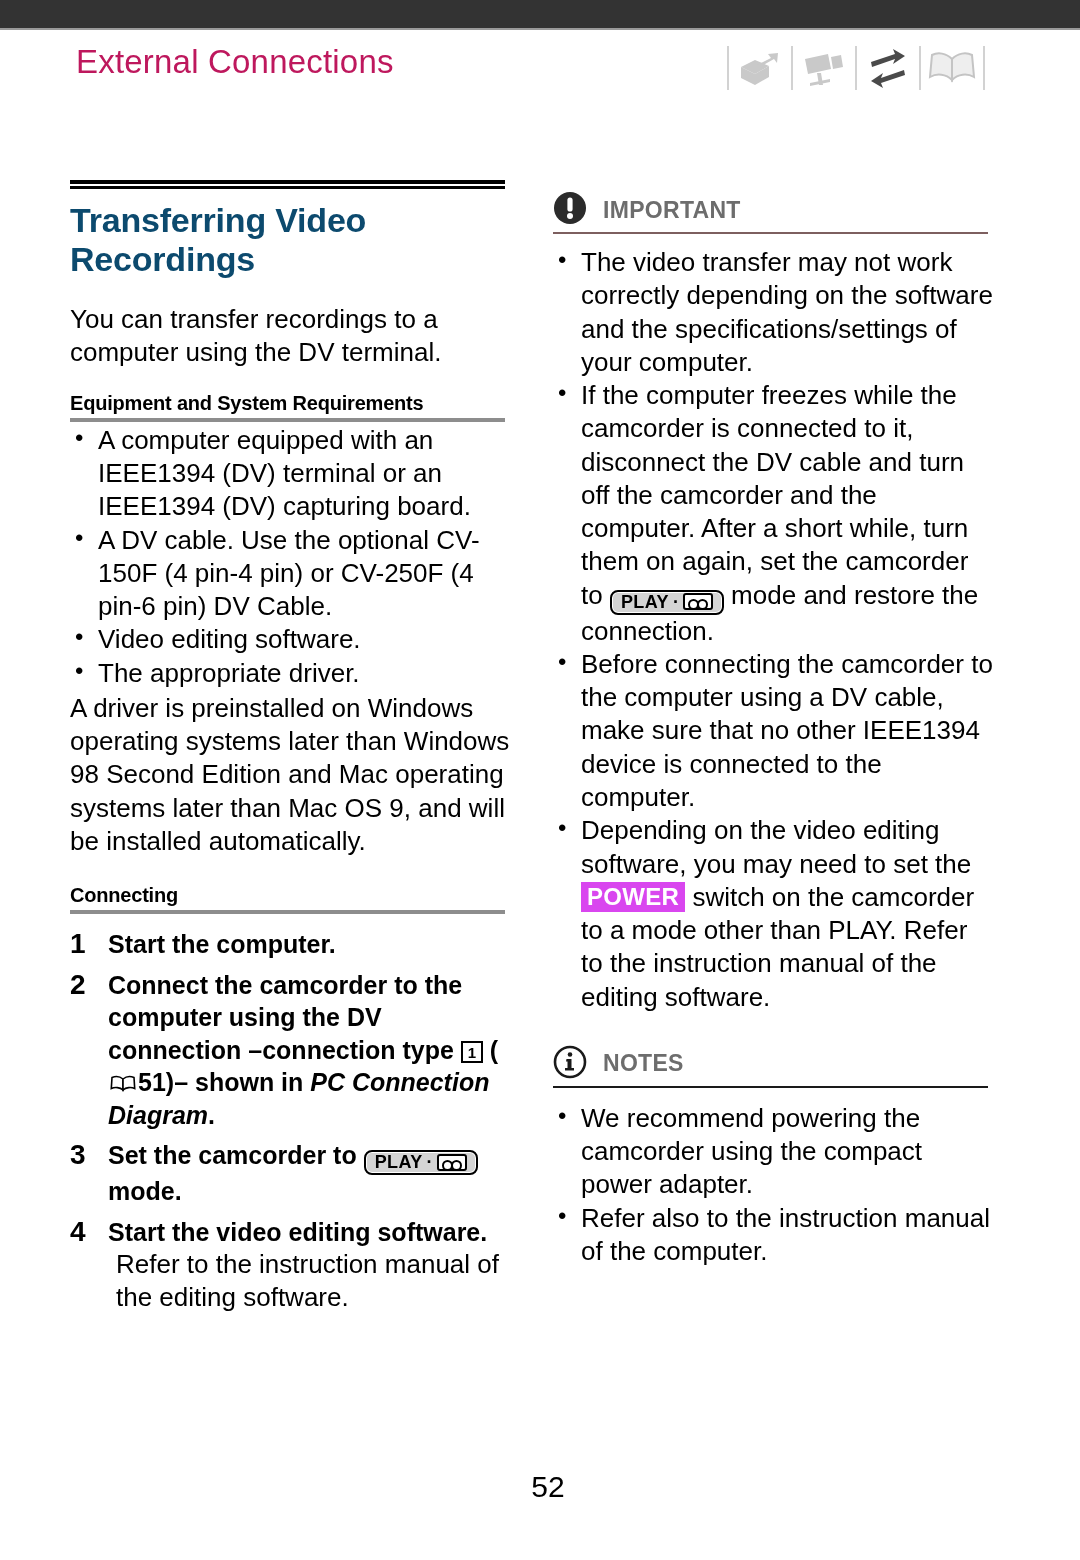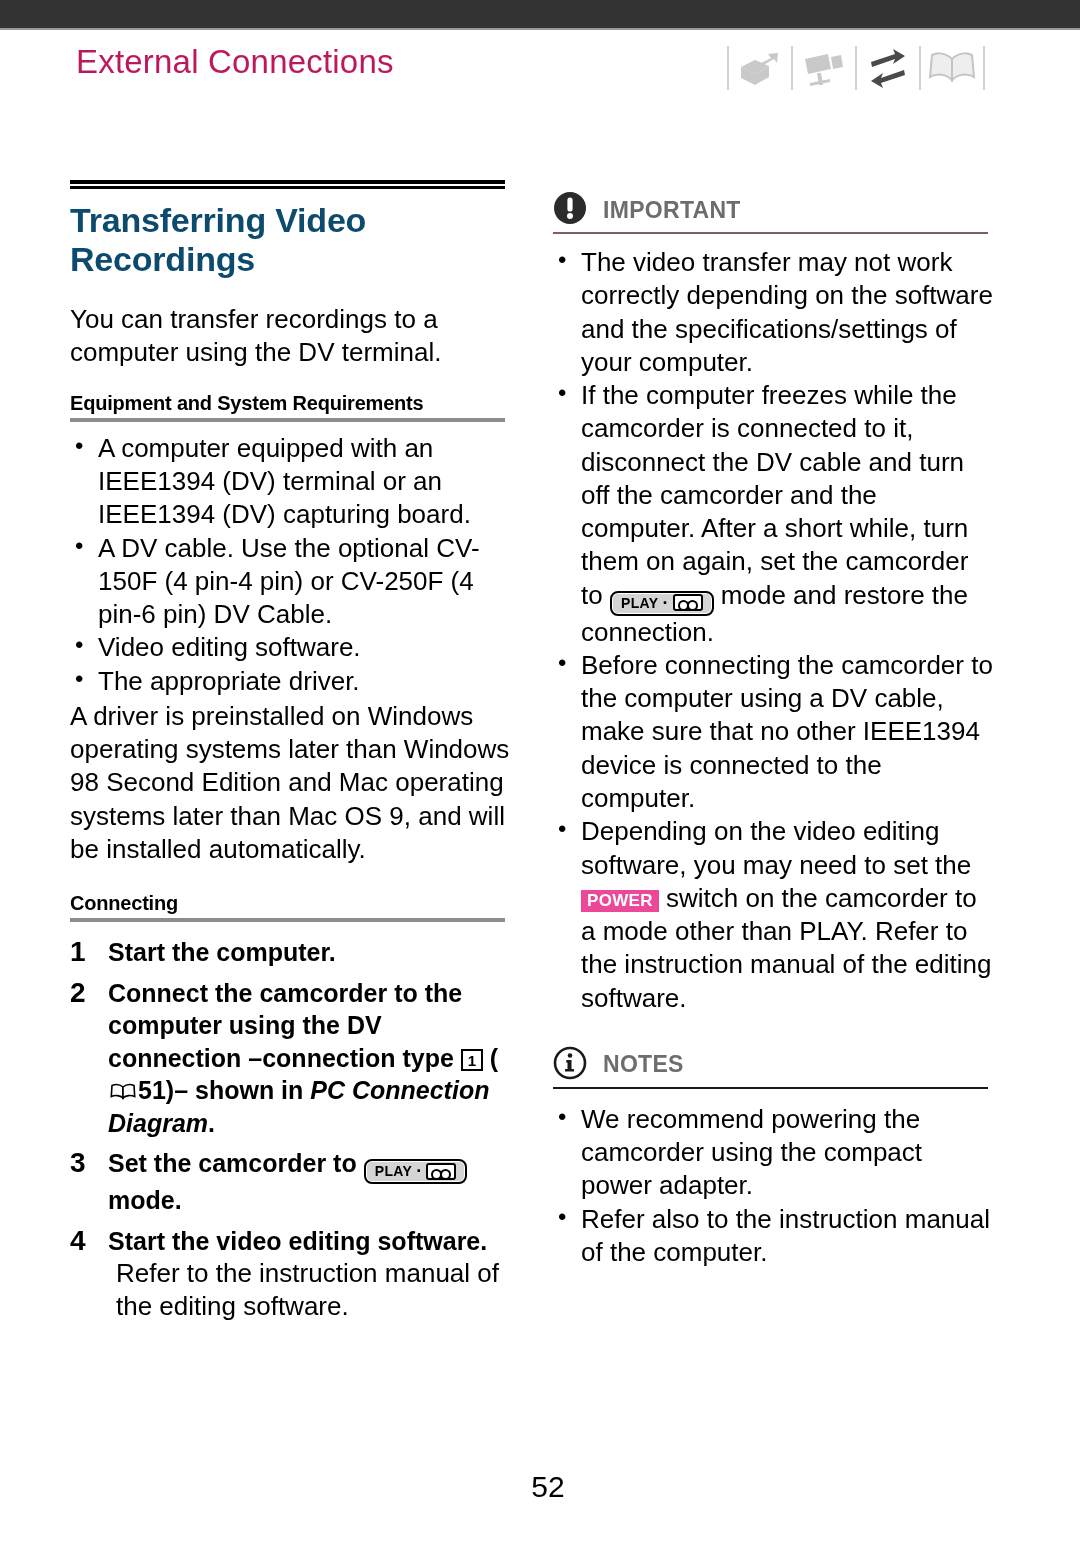--- a/index.html
+++ b/index.html
@@ -66,21 +66,21 @@
   }
 
   h2.sub {
     font-size: 20px; font-weight: 700; color: #000;
     margin-top: 22px; letter-spacing: -0.2px;
   }
   h2.sub + .subrule {
     height: 4px; width: 435px; background: #8d8d8d; margin-top: 3px;
   }
 
-  ul.bl { list-style: none; margin-top: 10px; }
+  ul.bl { list-style: none; margin-top: 2px; }
   ul.bl > li {
     font-size: 26px; line-height: 1.28; color: #000;
     position: relative; padding-left: 28px; margin-bottom: 0px;
   }
   ul.bl > li::before {
     content: "\2022"; position: absolute; left: 5px; top: -1px;
     font-size: 24px;
   }
 
   
@@ -119,40 +119,40 @@
     gap: 4px;
     background: #d4d4d4;
     border: 2px solid #000;
     border-radius: 8px;
     padding: 1px 9px 2px 9px;
     vertical-align: -4px;
     box-shadow: 0 0 0 1px #fff inset;
     line-height: 1;
   }
   .badge-play .ptxt {
-    font-size: 14px; font-weight: 700; color: #000;
+    font-size: 18px; font-weight: 700; color: #000;
     letter-spacing: 0.4px; font-family: "Liberation Sans", sans-serif;
   }
   .badge-play .dot { font-size:18px; font-weight:700; }
   .tape {
     display:inline-block; width: 30px; height: 17px;
     border: 2px solid #000; border-radius: 3px; background:#fff;
     position: relative; vertical-align: middle;
   }
   .tape::before, .tape::after {
     content:""; position:absolute; top:4px; width:7px; height:7px;
     border:2px solid #000; border-radius:50%; background:#fff;
   }
   .tape::before { left:3px; }
   .tape::after  { right:3px; }
 
   .badge-power {
     display: inline-block;
-    background: #ec4899; color: #fff;
-    font-size: 17px; font-weight: 700;
+    background: #d946ef; color: #fff;
+    font-size: 24px; font-weight: 700;
     padding: 1px 6px 2px 6px;
     letter-spacing: 0.3px;
     vertical-align: 1px;
     line-height: 1.15;
   }
 
   .boxnum {
     display: inline-block;
     border: 2px solid #000;
     font-size: 15px; font-weight: 700;

